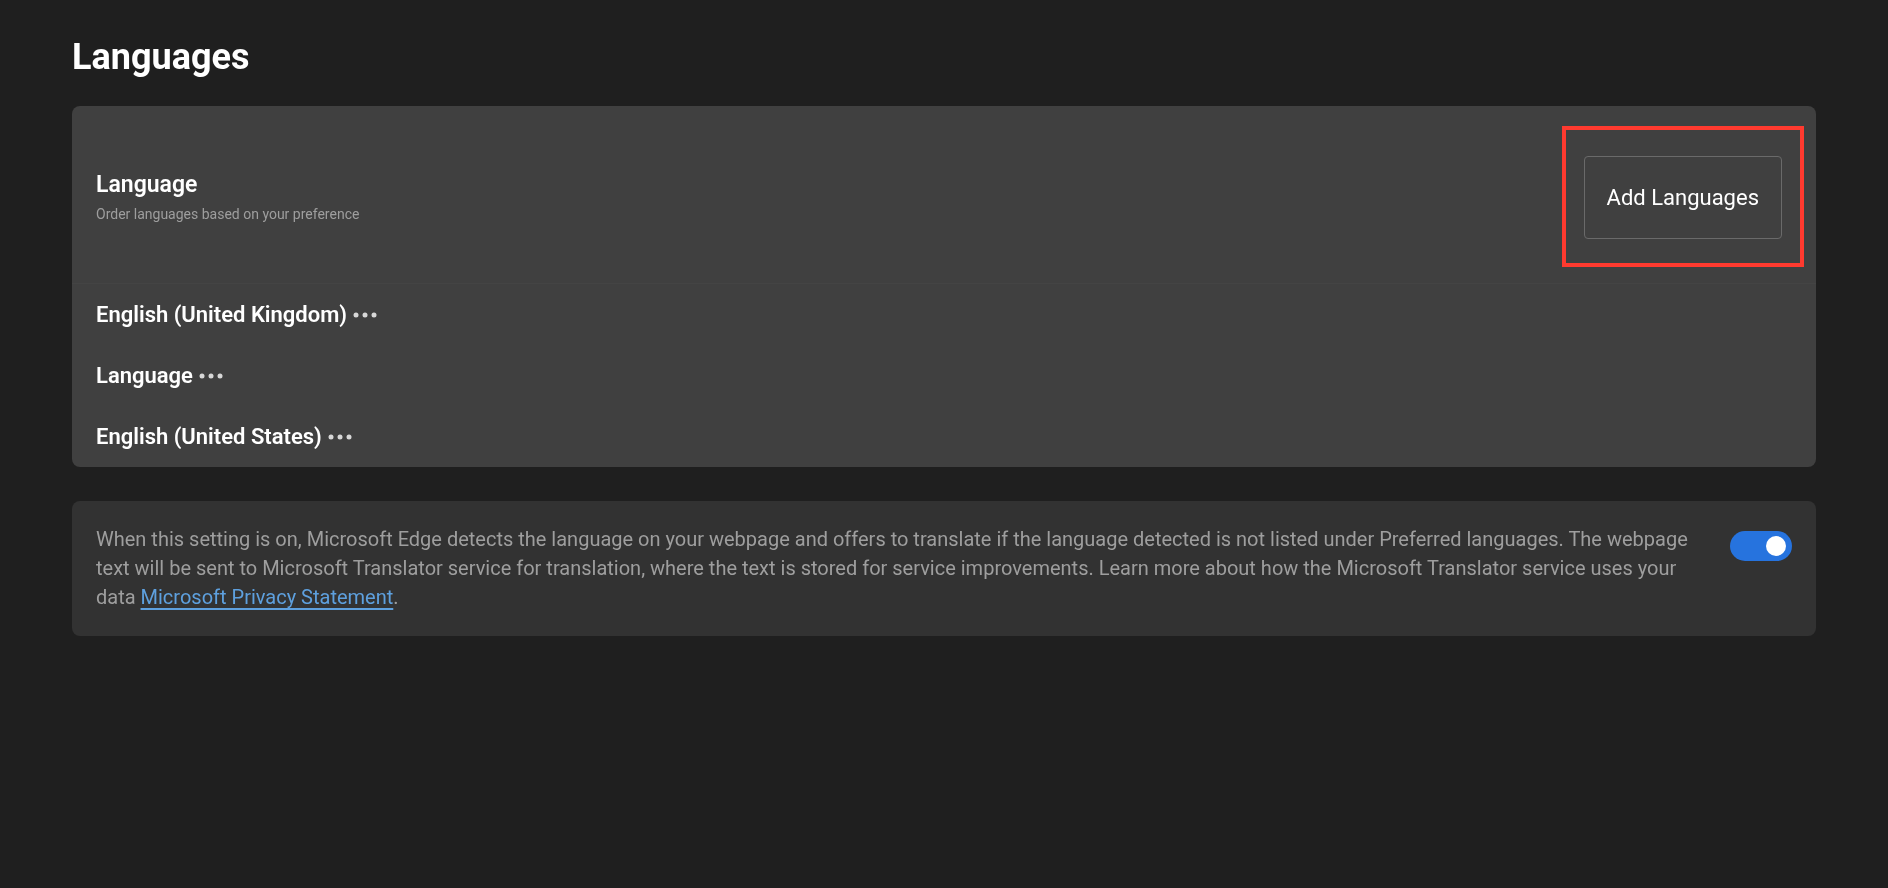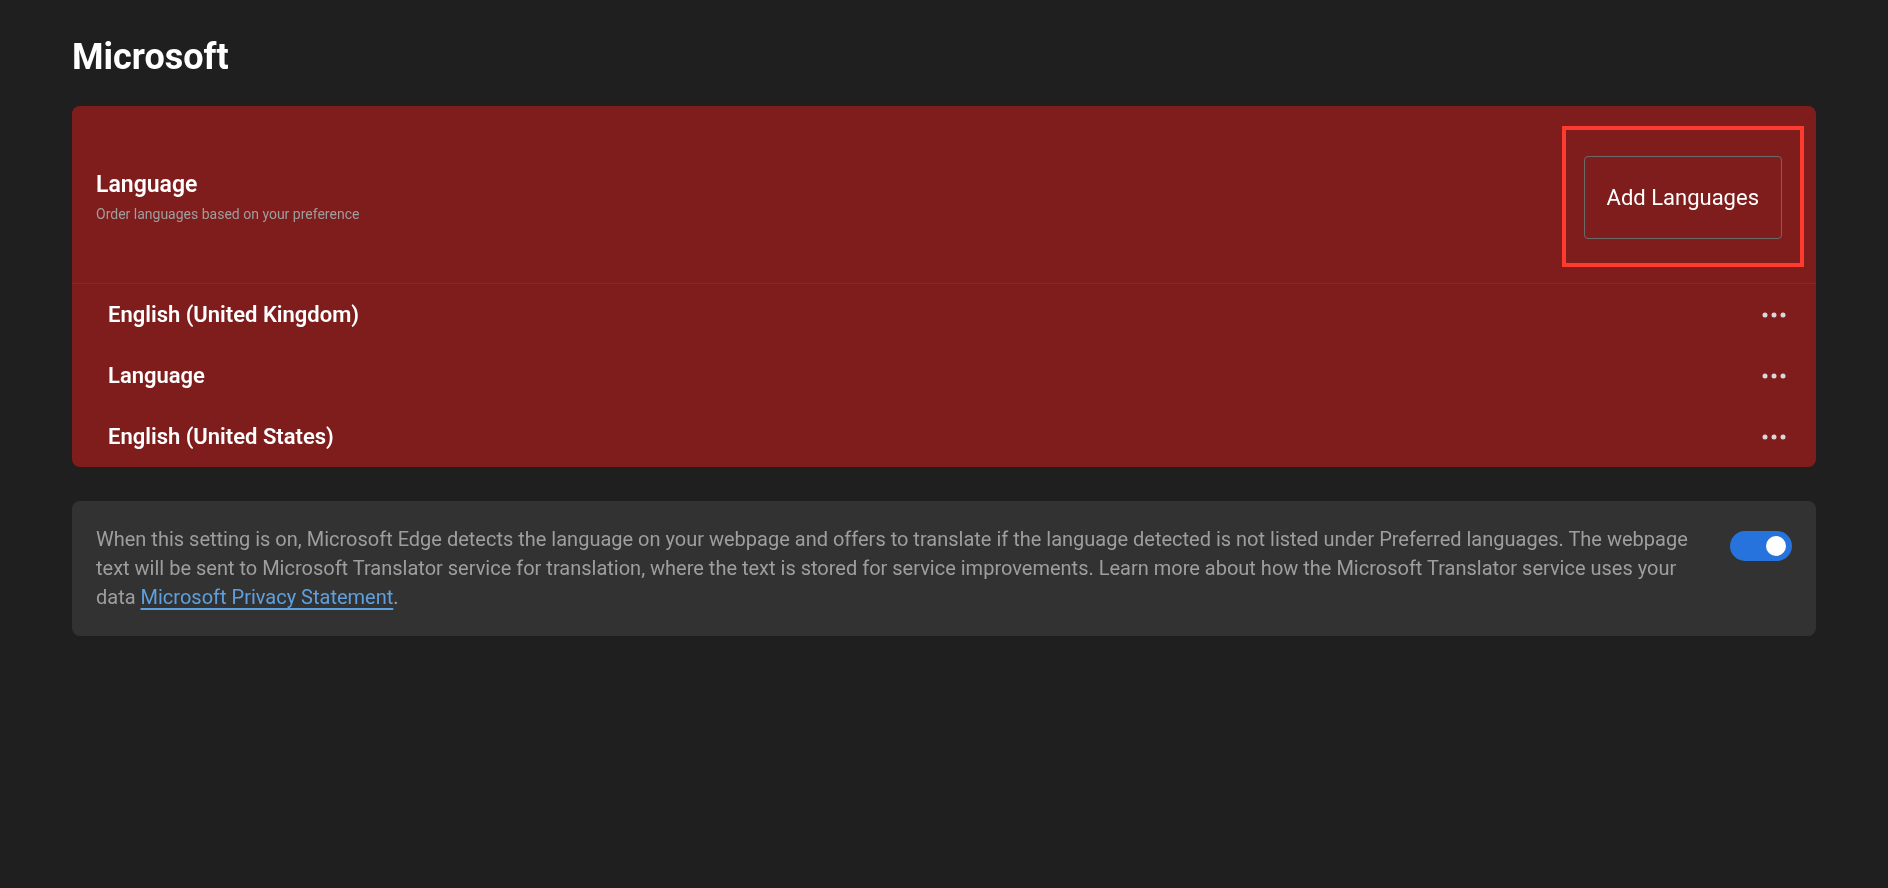--- a/index.html
+++ b/index.html
@@ -11,21 +11,21 @@
       height: 888px;
       padding: 36px 72px;
     }
     .page-title {
       font-size: 36px;
       font-weight: 700;
       color: #ffffff;
       margin-bottom: 28px;
     }
     .card {
-      background: #7f1d1d;
+      background: #404040;
       border-radius: 8px;
       overflow: hidden;
     }
     .card-header {
       display: flex;
       justify-content: space-between;
       align-items: center;
       padding: 24px 24px 20px 24px;
       border-bottom: 1px solid #444444;
     }
@@ -54,24 +54,22 @@
     }
     .highlight-box {
       border: 4px solid #ff3a2f;
       padding: 26px 18px 24px 18px;
       margin-right: -12px;
       margin-top: -4px;
       margin-bottom: -4px;
     }
     .lang-row {
       display: flex;
-      justify-content: space-between;
       align-items: center;
       padding: 18px 24px;
-      margin-left: 12px;
     }
     .lang-name {
       font-size: 22px;
       font-weight: 600;
       color: #ffffff;
     }
     .more-icon {
       cursor: pointer;
       padding: 6px;
       display: flex;
@@ -120,21 +118,21 @@
       height: 20px;
       background: #ffffff;
       border-radius: 50%;
       top: 5px;
       right: 6px;
     }
   </style>
 </head>
 <body>
 
-<h1 class="page-title">Microsoft</h1>
+<h1 class="page-title">Languages</h1>
 
 <div class="card">
   <div class="card-header">
     <div class="card-header-text">
       <div class="section-title">Language</div>
       <div class="section-subtitle">Order languages based on your preference</div>
     </div>
     <div class="highlight-box">
       <button class="add-btn">Add Languages</button>
     </div>

